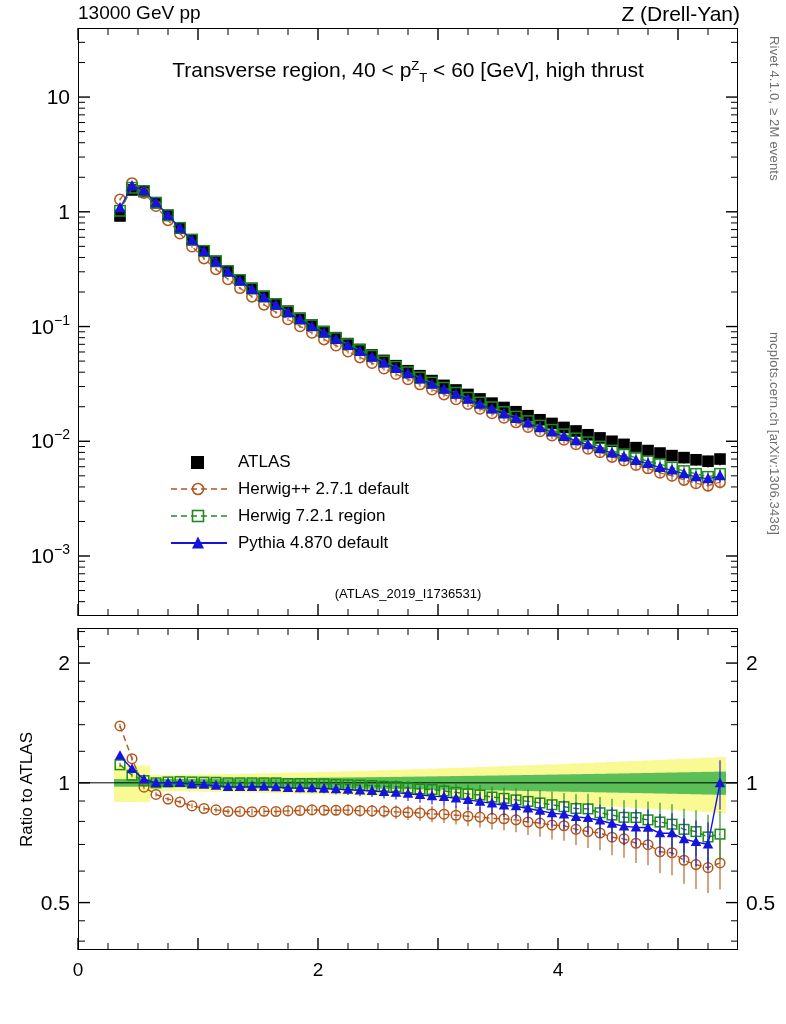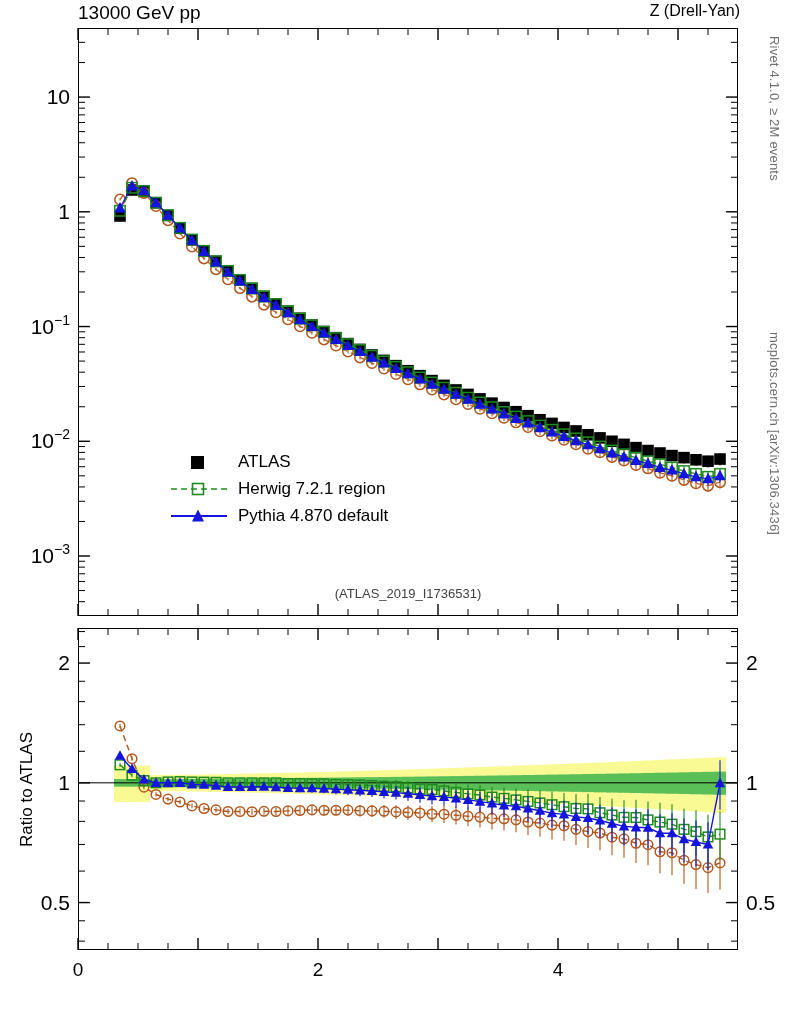--- a/index.html
+++ b/index.html
@@ -2,39 +2,39 @@
 <html><head>
 <meta charset="utf-8">
 <style>
   html,body{margin:0;padding:0;background:#ffffff;}
   body{width:786px;height:1024px;font-family:"Liberation Sans",sans-serif;color:#000;}
   .page{position:relative;width:786px;height:987px;overflow:hidden;}
 
   
   .hdr{position:absolute;left:0;top:0;width:786px;height:28px;}
   .hdr .left{position:absolute;left:78px;top:2px;font-size:19px;}
-  .hdr .right{position:absolute;right:46px;top:2px;font-size:16px;}
+  .hdr .right{position:absolute;right:46px;top:2px;font-size:21px;}
 
   
   .rot{position:absolute;right:4px;transform-origin:100% 0;writing-mode:vertical-rl;
        font-size:13px;color:#6f6f6f;letter-spacing:0.2px;}
   .rot.r1{top:36px;}
   .rot.r2{top:332px;}
 
   
   .frame{position:absolute;border:1.5px solid #000;background:#fff;box-sizing:border-box;}
   #mainframe{left:78px;top:28px;width:660px;height:588px;}
   #ratioframe{left:78px;top:628px;width:660px;height:322px;}
 
   .plot-title{position:absolute;left:78px;top:58px;width:660px;text-align:center;font-size:21px;}
   .plot-title .sub{font-size:13px;vertical-align:-0.35em;}
   .plot-title .sup{font-size:13px;vertical-align:0.55em;}
 
   .watermark{position:absolute;left:78px;top:586px;width:660px;text-align:center;
-             font-size:13px;color:#404040;}
+             font-size:13px;color:#000000;}
 
   .ratio-ylab{position:absolute;left:16px;top:628px;height:322px;width:22px;
               display:flex;align-items:center;justify-content:center;}
   .ratio-ylab span{writing-mode:vertical-rl;transform:rotate(180deg);font-size:17px;}
 
   
   .legend{position:absolute;left:170px;top:448px;font-size:17px;}
   .legend .row{display:flex;align-items:center;height:27px;}
   .legend .mark{width:58px;height:18px;position:relative;margin-right:10px;}
   .legend .txt{white-space:nowrap;}
@@ -50,36 +50,48 @@
   <div class="hdr">
     <div class="left">13000 GeV pp</div>
     <div class="right">Z (Drell-Yan)</div>
   </div>
 
   <div class="rot r1">Rivet 4.1.0, ≥ 2M events</div>
   <div class="rot r2">mcplots.cern.ch [arXiv:1306.3436]</div>
 
   <div class="frame" id="mainframe"></div>
 
+  <div class="plot-title">
+    <span>Transverse region, 40 &lt; p</span><span class="sup">Z</span><span class="sub">T</span><span> &lt; 60 [GeV], high thrust</span>
+  </div>
 
   <div class="watermark">(ATLAS_2019_I1736531)</div>
 
   <div class="frame" id="ratioframe"></div>
   <div class="ratio-ylab">
     <span>Ratio to ATLAS</span>
   </div>
 
   <div class="legend">
     <div class="row">
       <span class="mark">
         <svg width="58" height="18">
             <rect x="21" y="3" width="13" height="13" fill="#000"></rect>
           </svg>
       </span>
       <span class="txt">ATLAS</span>
+    </div>
+    <div class="row">
+      <span class="mark">
+        <svg width="58" height="18">
+          <line x1="1" y1="9" x2="57" y2="9" stroke="#b2561b" stroke-width="1.6" stroke-dasharray="6,4"></line>
+          <circle cx="28" cy="9" r="5.5" fill="none" stroke="#b2561b" stroke-width="1.6"></circle>
+        </svg>
+      </span>
+      <span class="txt">Herwig++ 2.7.1 default</span>
     </div>
     <div class="row">
       <span class="mark">
         <svg width="58" height="18">
           <line x1="1" y1="9" x2="57" y2="9" stroke="#1f8a1f" stroke-width="1.6" stroke-dasharray="6,4"></line>
           <rect x="22.5" y="3.5" width="11" height="11" fill="none" stroke="#1f8a1f" stroke-width="1.6"></rect>
         </svg>
       </span>
       <span class="txt">Herwig 7.2.1 region</span>
     </div>

